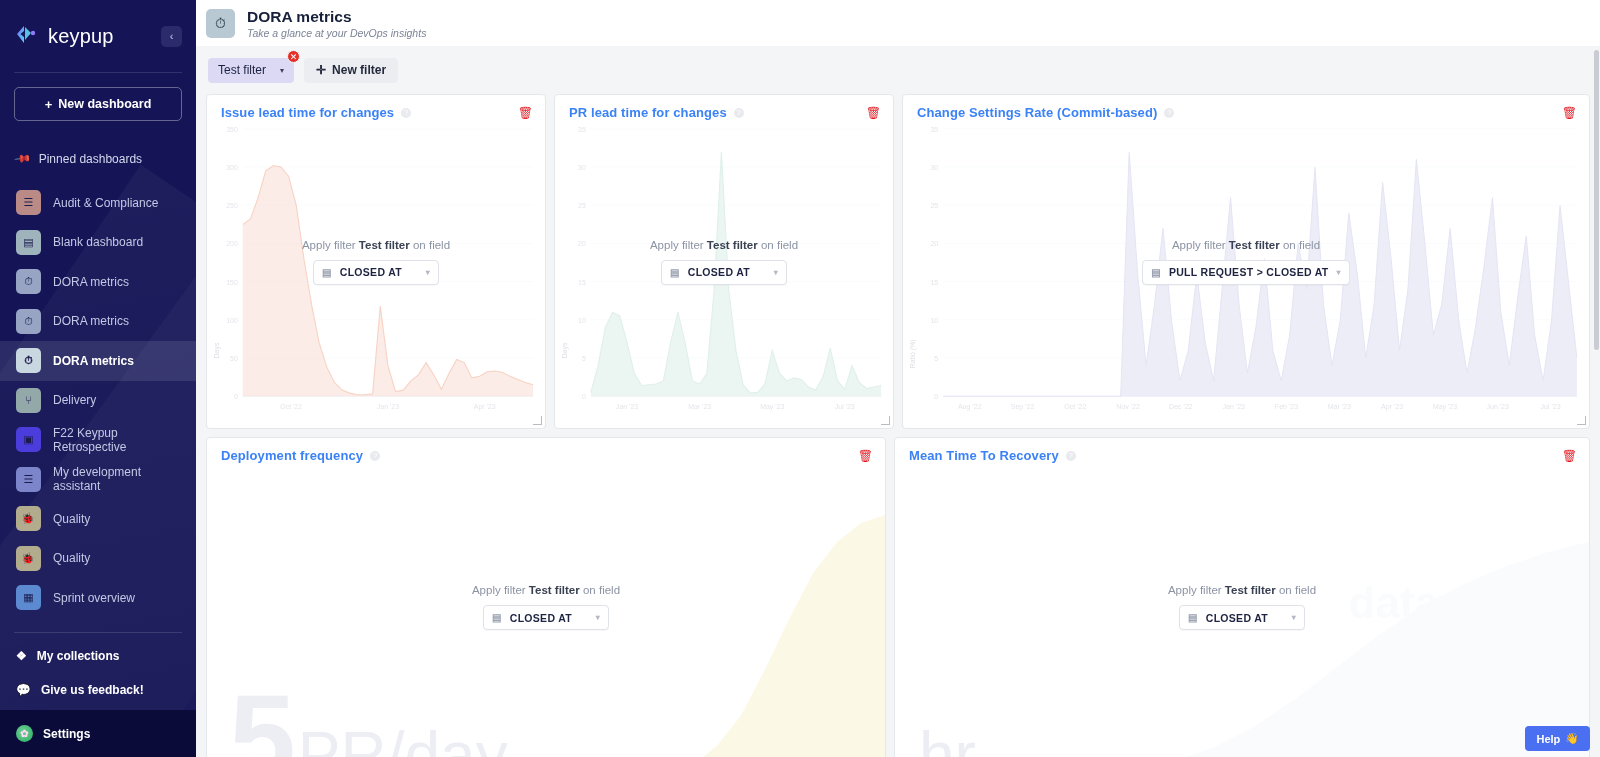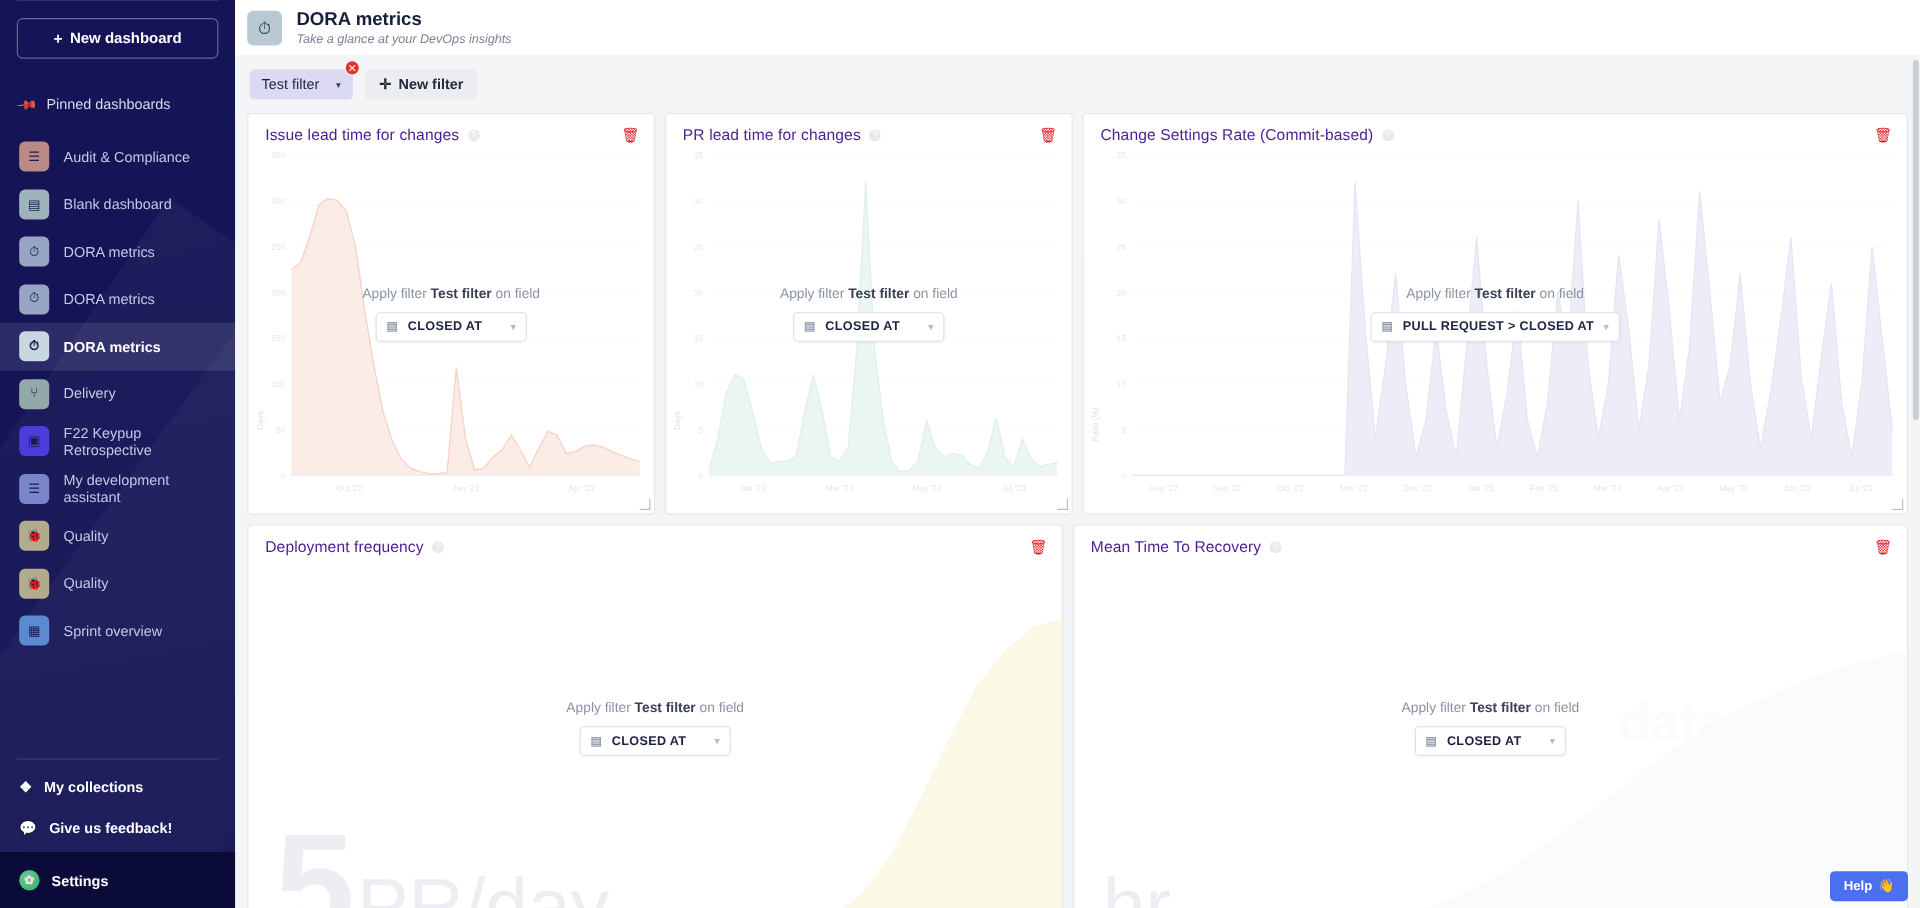--- a/index.html
+++ b/index.html
@@ -157,21 +157,21 @@
 
   .card {
     background: #ffffff; border: 1px solid #e4e7ec; border-radius: 4px;
     position: relative; overflow: hidden;
   }
   .card-title-row {
     position: absolute; top: 10px; left: 14px; right: 12px;
     display: flex; align-items: center; z-index: 4;
   }
   .card-title {
-    font-size: 13px; color: #4c1d95; font-weight: normal; letter-spacing: .1px;
+    font-size: 13px; color: #3b82f6; font-weight: bold; letter-spacing: .1px;
   }
   .help-dot {
     width: 10px; height: 10px; border-radius: 50%; background: #e8eaee;
     color: #ffffff; font-size: 8px; line-height: 10px; text-align: center;
     margin-left: 7px; cursor: pointer;
   }
   .trash {
     margin-left: auto; color: #e01b24; font-size: 12px; cursor: pointer;
   }
   .resize-handle {
@@ -228,20 +228,39 @@
 </style>
 </head>
 <body>
 
 <div class="app">
 
   <aside class="sidebar">
     <div class="sidebar-deco"></div>
     <div class="sidebar-deco2"></div>
 
+    <div class="logo-row">
+      <div class="logo-mark">
+        <svg width="26" height="26" viewBox="0 0 26 26">
+          <defs>
+            <linearGradient id="kg" x1="0" y1="0" x2="1" y2="1">
+              <stop offset="0%" stop-color="#7b6cf6"></stop>
+                <stop offset="100%" stop-color="#4fd8f0"></stop>
+            </linearGradient>
+          </defs>
+          <path d="M10 3 L3 11 L10 20 L10 14 L6.5 11 L10 8 Z" fill="url(#kg)"></path>
+          <path d="M11 4 L17 10 L11 17 Z" fill="#5fd3ef" opacity="0.9"></path>
+          <circle cx="19" cy="10" r="2.2" fill="#8e7bf8"></circle>
+        </svg>
+      </div>
+      <div class="logo-text">keypup</div>
+      <div class="collapse-btn">
+        <span>‹</span>
+      </div>
+    </div>
 
     <div class="sb-divider"></div>
 
     <div class="new-dashboard">
       <span class="plus">+</span>
       <span>New dashboard</span>
     </div>
 
     <div class="pinned-row">
       <span class="pin-icon">📌</span>

